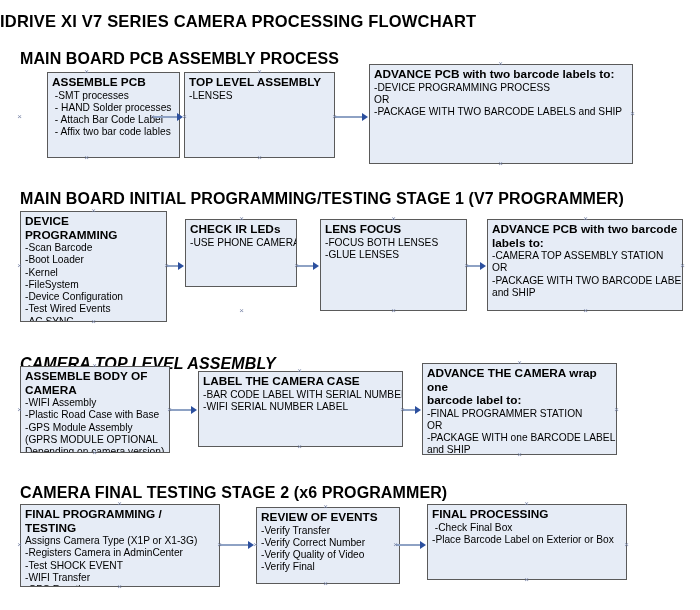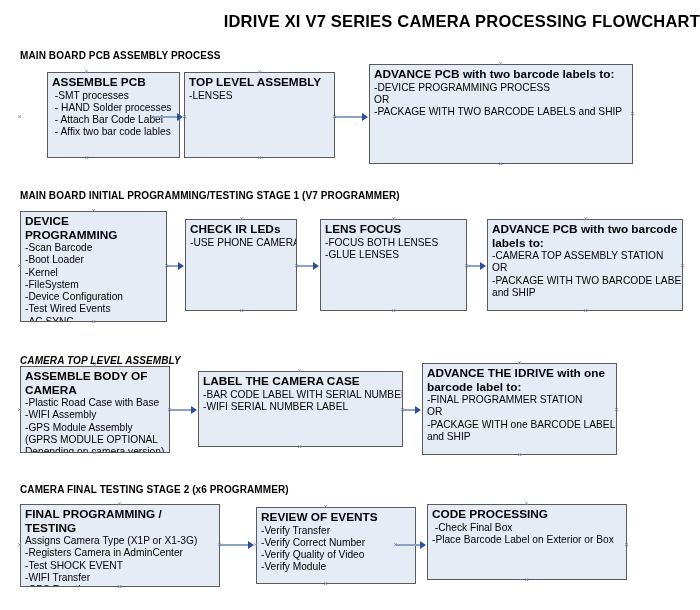--- a/index.html
+++ b/index.html
@@ -9,29 +9,29 @@
     font-family:"Liberation Sans", sans-serif;
     color:#000000;
     overflow:hidden;
     position:relative;
   }
   #canvas{position:absolute;left:0;top:0;width:700px;height:610px;}
 
   .title{
     position:absolute;
     left:0;top:12px;width:700px;
-    text-align:right;
+    text-align:left;
     font-size:16.5px;
     font-weight:bold;
     letter-spacing:0.2px;
   }
 
   .section-head{
     position:absolute;
-    font-size:10px;
+    font-size:16px;
     font-weight:bold;
     letter-spacing:0.1px;
     white-space:nowrap;
   }
 
   .node{
     position:absolute;
     background:#e6ecf6;
     border:1.4px solid #5a5a5a;
     box-sizing:border-box;
@@ -125,21 +125,21 @@
     <span class="hd">DEVICE PROGRAMMING</span>
     <span class="ln">-Scan Barcode</span>
     <span class="ln">-Boot Loader</span>
     <span class="ln">-Kernel</span>
     <span class="ln">-FileSystem</span>
     <span class="ln">-Device Configuration</span>
     <span class="ln">-Test Wired Events</span>
     <span class="ln">-AC SYNC</span>
   </div>
 
-  <div class="node" style="left:185px;top:219px;width:112px;height:92px;">
+  <div class="node" style="left:185px;top:219px;width:112px;height:68px;">
     <span class="hd">CHECK IR LEDs</span>
     <span class="ln">-USE PHONE CAMERA</span>
   </div>
 
   <div class="node" style="left:320px;top:219px;width:147px;height:92px;">
     <span class="hd">LENS FOCUS</span>
     <span class="ln">-FOCUS BOTH LENSES</span>
     <span class="ln">-GLUE LENSES</span>
   </div>
 
@@ -171,35 +171,35 @@
   <div class="cross" style="left:390px;top:307px;">×</div>
   <div class="cross" style="left:582px;top:215px;">×</div>
   <div class="cross" style="left:582px;top:307px;">×</div>
   <div class="cross" style="left:679px;top:262px;">×</div>
 
   <div class="section-head" style="left:20px;top:355px;font-style:italic;">CAMERA TOP LEVEL ASSEMBLY</div>
 
   <div class="node" style="left:20px;top:366px;width:150px;height:87px;">
     <span class="hd">ASSEMBLE BODY OF
 CAMERA</span>
+    <span class="ln">-WIFI Assembly</span>
     <span class="ln">-Plastic Road Case with Base</span>
-    <span class="ln">-WIFI Assembly</span>
     <span class="ln">-GPS Module Assembly</span>
     <span class="ln">(GPRS MODULE OPTIONAL</span>
     <span class="ln">Depending on camera version)</span>
   </div>
 
   <div class="node" style="left:198px;top:371px;width:205px;height:76px;">
     <span class="hd">LABEL THE CAMERA CASE</span>
     <span class="ln">-BAR CODE LABEL WITH SERIAL NUMBER</span>
     <span class="ln">-WIFI SERIAL NUMBER LABEL</span>
   </div>
 
   <div class="node" style="left:422px;top:363px;width:195px;height:92px;">
-    <span class="hd">ADVANCE THE IDRIVE with one
+    <span class="hd">ADVANCE THE CAMERA wrap one
 barcode label to:</span>
     <span class="ln">-FINAL PROGRAMMER STATION</span>
     <span class="ln bold">OR</span>
     <span class="ln">-PACKAGE WITH one BARCODE LABEL</span>
     <span class="ln">and SHIP</span>
   </div>
 
   <div class="conn" style="left:170px;top:409px;width:22px;"></div>
   <div class="arrow" style="left:191px;top:406px;"></div>
   <div class="cross" style="left:166px;top:406px;">×</div>
@@ -221,30 +221,30 @@
   <div class="node" style="left:20px;top:504px;width:200px;height:83px;">
     <span class="hd">FINAL PROGRAMMING / TESTING</span>
     <span class="ln">Assigns Camera Type (X1P or X1-3G)</span>
     <span class="ln">-Registers Camera in AdminCenter</span>
     <span class="ln">-Test SHOCK EVENT</span>
     <span class="ln">-WIFI Transfer</span>
     <span class="ln">-GPS Function</span>
 
   </div>
 
-  <div class="node" style="left:256px;top:507px;width:160px;height:77px;">
+  <div class="node" style="left:256px;top:507px;width:144px;height:77px;">
     <span class="hd">REVIEW OF EVENTS</span>
     <span class="ln">-Verify Transfer</span>
     <span class="ln">-Verify Correct Number</span>
     <span class="ln">-Verify Quality of Video</span>
-    <span class="ln">-Verify Module</span>
+    <span class="ln">-Verify Final</span>
   </div>
 
   <div class="node" style="left:427px;top:504px;width:200px;height:76px;">
-    <span class="hd">CODE PROCESSING</span>
+    <span class="hd">FINAL PROCESSING</span>
     <span class="ln"> -Check Final Box</span>
     <span class="ln">-Place Barcode Label on Exterior or Box</span>
   </div>
 
   <div class="conn" style="left:220px;top:544px;width:29px;"></div>
   <div class="arrow" style="left:248px;top:541px;"></div>
   <div class="cross" style="left:216px;top:541px;">×</div>
   <div class="cross" style="left:252px;top:541px;">×</div>
   <div class="cross" style="left:16px;top:541px;">×</div>
   <div class="cross" style="left:116px;top:500px;">×</div>

